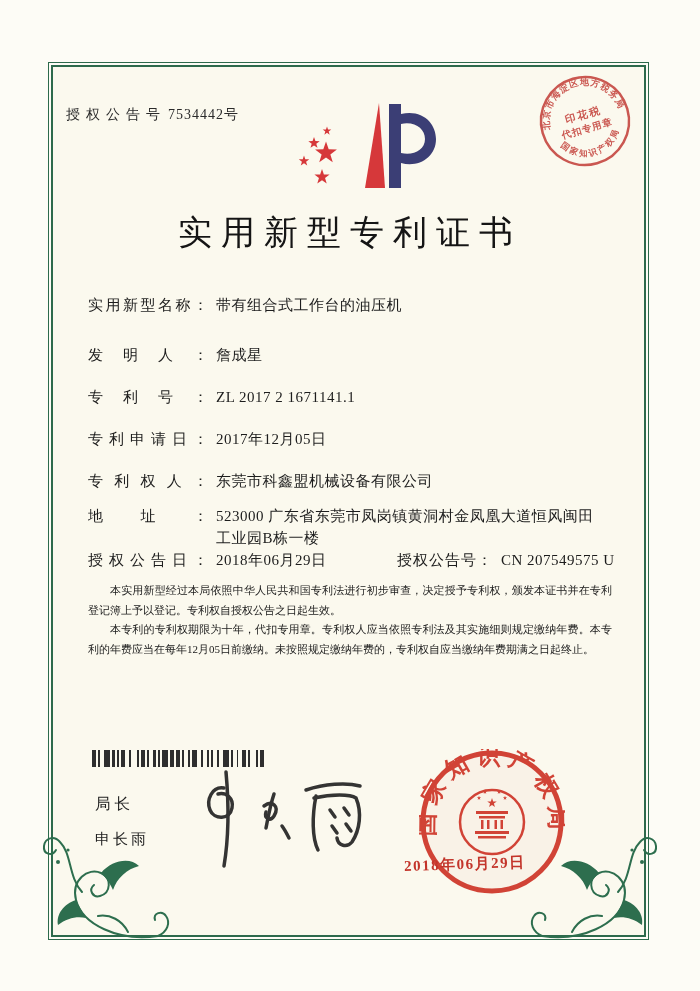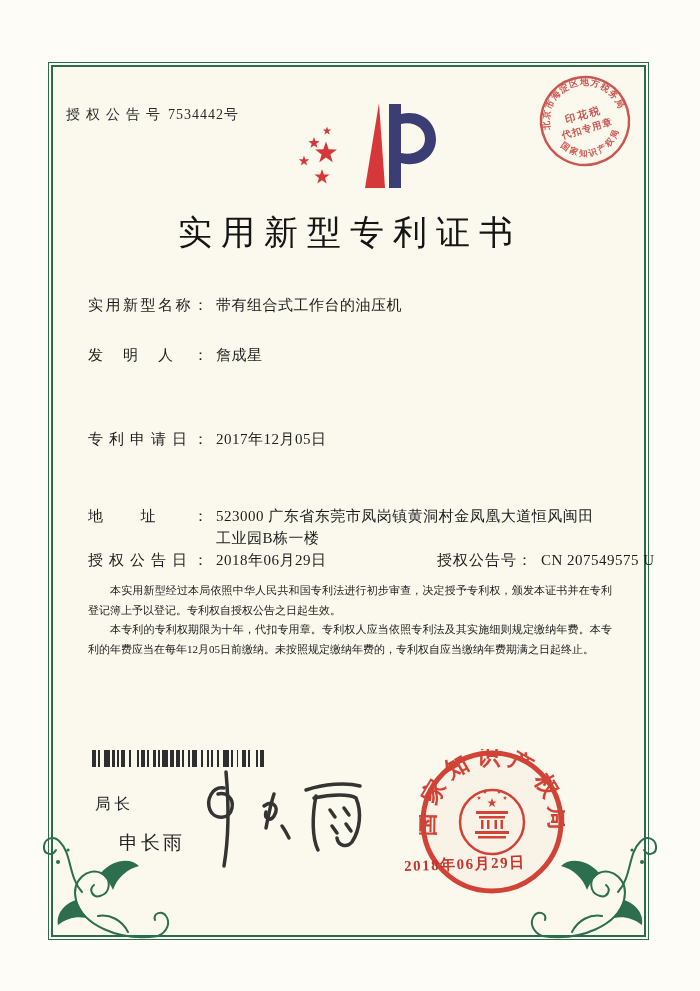--- a/index.html
+++ b/index.html
@@ -17,32 +17,32 @@
   .cert-no .num{letter-spacing:1px;padding-left:2px;}
   
   .title{left:0;top:210px;width:700px;text-align:center;font-size:34px;
          letter-spacing:9px;color:#151515;font-weight:400;}
   
   .frow{position:absolute;left:88px;font-size:15px;white-space:nowrap;color:#1d1d1d;}
   .flabel{display:inline-block;width:120px;text-align:justify;text-align-last:justify;
           -moz-text-align-last:justify;text-justify:inter-character;}
   .fvalue{margin-left:8px;letter-spacing:0.5px;}
   .frow2{position:absolute;left:216px;font-size:15px;letter-spacing:0.5px;}
-  .grant-right{position:absolute;left:397px;font-size:15px;white-space:nowrap;margin-left:40px;}
+  .grant-right{position:absolute;left:397px;font-size:15px;white-space:nowrap;}
   .grant-right .glabel{letter-spacing:1px;}
   
   .paras{position:absolute;left:88px;top:581px;width:524px;font-size:11px;
          line-height:19.5px;text-align:justify;color:#1b1b1b;}
   .paras p{margin:0;text-indent:2em;}
   
   .barcode{position:absolute;left:92px;top:750px;width:174px;height:17px;display:flex;align-items:stretch;}
   .barcode .b{height:100%;}
   
   .sig-title{left:95px;top:794px;font-size:15.5px;letter-spacing:4px;color:#222;}
-  .sig-name{left:95px;top:830px;font-size:19px;letter-spacing:3px;color:#222;margin-left:24px;}
+  .sig-name{left:95px;top:830px;font-size:15px;letter-spacing:3px;color:#222;}
   
   .seal-date{left:404px;top:855px;font-size:15px;letter-spacing:1.5px;color:#c3352b;
              transform:rotate(-2deg);font-weight:700;}
   
   .footer{left:0;top:906px;width:700px;text-align:center;font-size:13px;letter-spacing:2px;color:#2a2a2a;}
   svg{display:block;}
   .stamp-wrap{position:absolute;left:536px;top:72px;width:98px;height:98px;transform:rotate(-16deg);opacity:0.88;}
   .seal-wrap{position:absolute;left:419px;top:749px;width:146px;height:146px;opacity:0.95;}
 </style>
 </head>
@@ -130,22 +130,28 @@
   </div>
 
   <div class="abs title">实用新型专利证书</div>
 
   <div class="frow" style="top:346px">
     <span class="flabel">发明人：</span><span class="fvalue">詹成星</span>
   </div>
   <div class="frow" style="top:296px">
     <span class="flabel">实用新型名称：</span><span class="fvalue">带有组合式工作台的油压机</span>
   </div>
+  <div class="frow" style="top:388px">
+    <span class="flabel">专利号：</span><span class="fvalue">ZL 2017 2 1671141.1</span>
+  </div>
   <div class="frow" style="top:430px">
     <span class="flabel">专利申请日：</span><span class="fvalue">2017年12月05日</span>
+  </div>
+  <div class="frow" style="top:472px">
+    <span class="flabel">专利权人：</span><span class="fvalue">东莞市科鑫盟机械设备有限公司</span>
   </div>
   <div class="frow" style="top:507px">
     <span class="flabel">地址：</span><span class="fvalue">523000 广东省东莞市凤岗镇黄洞村金凤凰大道恒风闽田</span>
   </div>
   <div class="frow2" style="top:529px">工业园B栋一楼</div>
   <div class="frow" style="top:551px">
     <span class="flabel">授权公告日：</span><span class="fvalue">2018年06月29日</span>
   </div>
   <div class="grant-right" style="top:551px">
     <span class="glabel">授权公告号：</span><span class="fvalue">CN 207549575 U</span>

